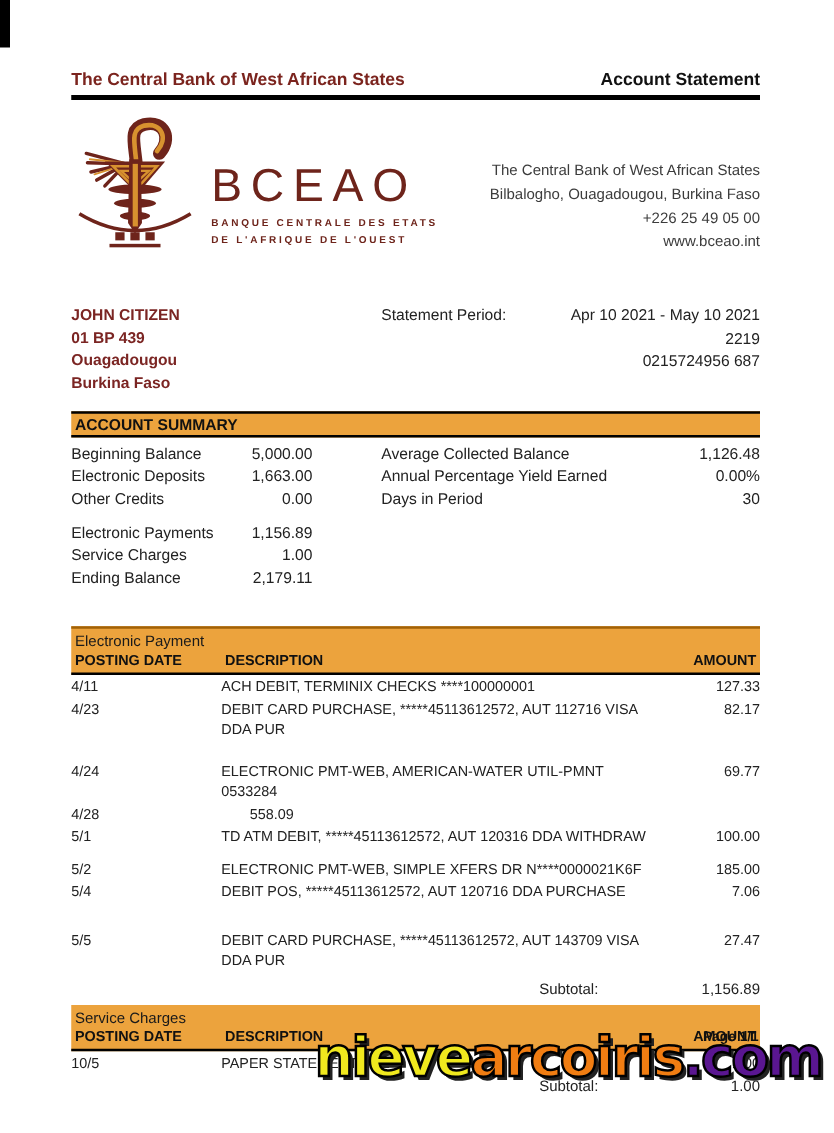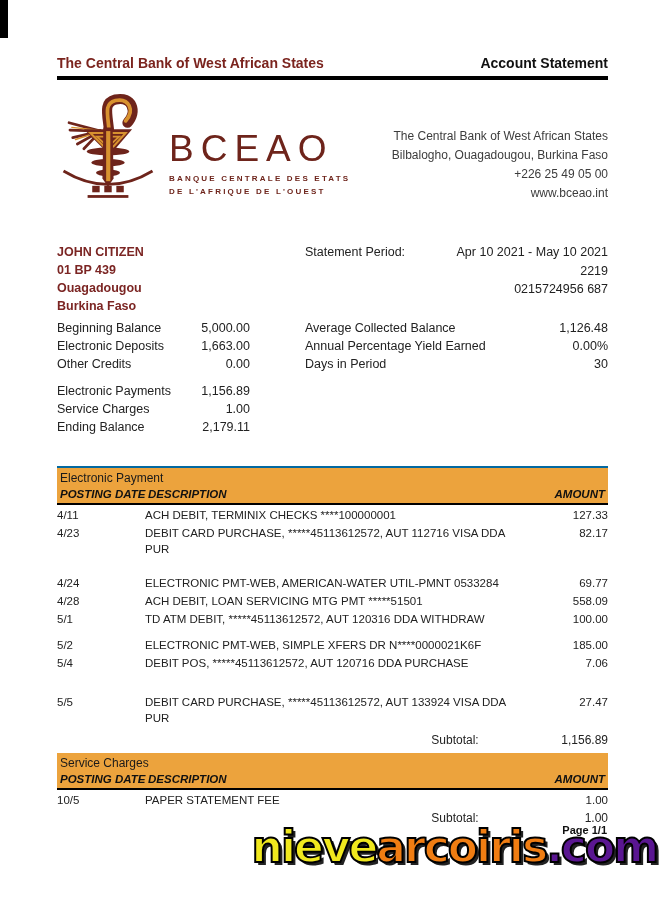--- a/index.html
+++ b/index.html
@@ -38,26 +38,26 @@
     padding:2px 3px 1px 3px; font-size:12.5px; font-weight:bold; color:#111; }
 
   
   .summary-rows { margin-top:4px; font-size:12.5px; color:#222; }
   .srow { display:grid; grid-template-columns:130px 63px 55px 247px 1fr; line-height:18px; }
   .srow .v1 { text-align:right; }
   .srow .v2 { text-align:right; }
   .srow.space-above { margin-top:9px; }
 
   
-  .table-bar { border-top:2px solid #0369a1; border-bottom:2px solid #000; padding:2px 3px 0 3px; }
+  .table-bar { border-top:2px solid #a16207; border-bottom:2px solid #000; padding:2px 3px 0 3px; }
   .table-bar.no-top { border-top:none; }
   .table-bar .sec-title { font-size:12px; color:#1a1a1a; line-height:16px; font-weight:normal; }
-  .table-bar .cols { display:flex; font-size:11.5px; font-weight:bold; color:#111; line-height:17px;font-style:italic; }
+  .table-bar .cols { display:flex; font-size:11.5px; font-weight:bold; color:#111; line-height:17px; }
   .col-date { width:88px; }
-  .col-desc { flex:1; }
+  .col-desc { flex:1;margin-left:32px; }
   .col-amt { width:90px; text-align:right; }
   .trows { font-size:11.5px; color:#222; }
   .trow { display:flex; line-height:16px; padding-top:2px; }
   .trow.gap1 { margin-top:16px; }
   .trow.gap2 { margin-top:8px; }
   .trow.gap3 { margin-top:21px; }
   .subtotal-row { display:flex; justify-content:flex-end; font-size:12px; color:#222; line-height:16px; margin-top:6px; margin-bottom:5px; }
   .subtotal-row .st-label { width:70px; text-align:center; }
   .subtotal-row .st-value { width:118px; text-align:right; }
   .ep-section { margin-top:30px; }
@@ -154,20 +154,23 @@
         <div class="irow">
           <span class="ivalue">2219</span>
         </div>
         <div class="irow">
           <span class="ilabel"></span>
           <span class="ivalue">0215724956 687</span>
         </div>
       </div>
     </div>
 
+    <div class="bar summary-bar">
+      <span>ACCOUNT SUMMARY</span>
+    </div>
     <div class="summary-rows">
       <div class="srow">
         <span class="l1">Beginning Balance</span>
         <span class="v1">5,000.00</span>
         <span></span>
         <span class="l2">Average Collected Balance</span>
         <span class="v2">1,126.48</span>
       </div>
       <div class="srow">
         <span class="l1">Electronic Deposits</span>
@@ -226,41 +229,40 @@
           <span class="col-desc">DEBIT CARD PURCHASE, *****45113612572, AUT 112716 VISA DDA PUR</span>
           <span class="col-amt">82.17</span>
         </div>
         <div class="trow gap1">
           <span class="col-date">4/24</span>
           <span class="col-desc">ELECTRONIC PMT-WEB, AMERICAN-WATER UTIL-PMNT 0533284</span>
           <span class="col-amt">69.77</span>
         </div>
         <div class="trow">
           <span class="col-date">4/28</span>
-          <span class="col-desc">ACH DEBIT, LOAN SERVICING MTG PMT *****51501</span>
           <span class="col-amt">558.09</span>
         </div>
         <div class="trow">
           <span class="col-date">5/1</span>
           <span class="col-desc">TD ATM DEBIT, *****45113612572, AUT 120316 DDA WITHDRAW</span>
           <span class="col-amt">100.00</span>
         </div>
         <div class="trow gap2">
           <span class="col-date">5/2</span>
           <span class="col-desc">ELECTRONIC PMT-WEB, SIMPLE XFERS DR N****0000021K6F</span>
           <span class="col-amt">185.00</span>
         </div>
         <div class="trow">
           <span class="col-date">5/4</span>
           <span class="col-desc">DEBIT POS, *****45113612572, AUT 120716 DDA PURCHASE</span>
           <span class="col-amt">7.06</span>
         </div>
         <div class="trow gap3">
           <span class="col-date">5/5</span>
-          <span class="col-desc">DEBIT CARD PURCHASE, *****45113612572, AUT 133924 VISA DDA PUR</span>
+          <span class="col-desc">DEBIT CARD PURCHASE, *****45113612572, AUT 143709 VISA DDA PUR</span>
           <span class="col-amt">27.47</span>
         </div>
       </div>
       <div class="subtotal-row">
         <span class="st-label">Subtotal:</span>
         <span class="st-value">1,156.89</span>
       </div>
     </div>
 
     <div class="sc-section">

